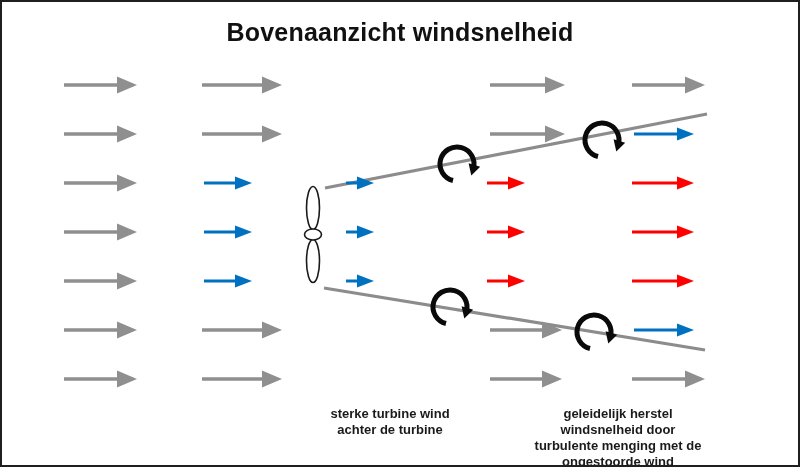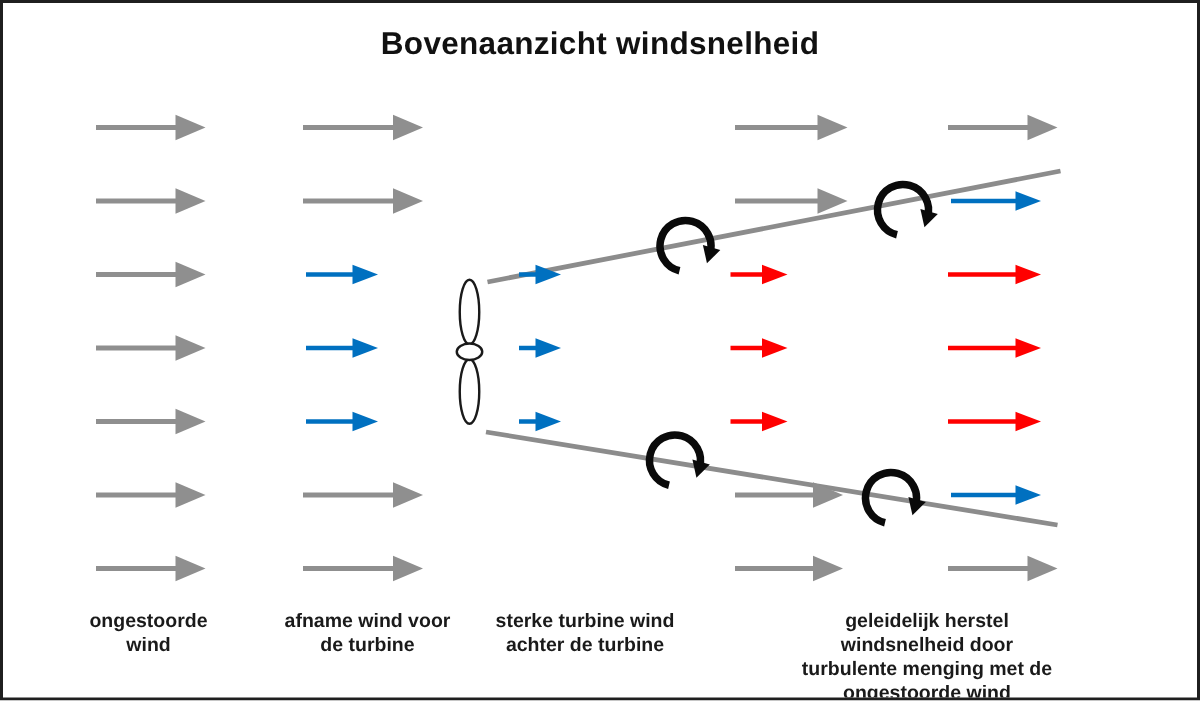--- a/index.html
+++ b/index.html
@@ -8,21 +8,21 @@
     width:800px;height:467px;
     box-sizing:border-box;
     border:2px solid #1f1f1f;
     background:#ffffff;
     font-family:"Liberation Sans",sans-serif;
     overflow:hidden;
   }
   #title{
     position:absolute;top:16px;left:0;width:100%;
     text-align:center;
-    font-size:21px;font-weight:bold;color:#111111;
+    font-size:25px;font-weight:bold;color:#111111;
     letter-spacing:0.2px;
   }
   #diagram-svg{position:absolute;top:0;left:0;}
   .labels{position:absolute;top:404px;left:0;width:100%;height:50px;}
   .zone-label{
     position:absolute;
     transform:translateX(-50%);
     text-align:center;
     font-size:13px;font-weight:bold;line-height:16px;
     color:#1a1a1a;
@@ -183,22 +183,18 @@
         <path d="M -4,16.5 A 17,17 0 1 1 16.3,4.8" fill="none" stroke="#0a0a0a" stroke-width="5"></path>
         <polygon points="14.3,11.5 23.2,2.7 11.6,-0.7" fill="#0a0a0a"></polygon>
       </g>
       <g transform="translate(592,330)">
         <path d="M -4,16.5 A 17,17 0 1 1 16.3,4.8" fill="none" stroke="#0a0a0a" stroke-width="5"></path>
         <polygon points="14.3,11.5 23.2,2.7 11.6,-0.7" fill="#0a0a0a"></polygon>
       </g>
     </svg>
 
   <div class="labels">
-    <div class="zone-label" id="label-0">ongestoorde
-wind</div>
-    <div class="zone-label" id="label-1">afname wind voor
-de turbine</div>
     <div class="zone-label" id="label-2">sterke turbine wind
 achter de turbine</div>
     <div class="zone-label" id="label-3">geleidelijk herstel windsnelheid door
 turbulente menging met de ongestoorde wind</div>
   </div>
 </div>
 
 </body></html>

